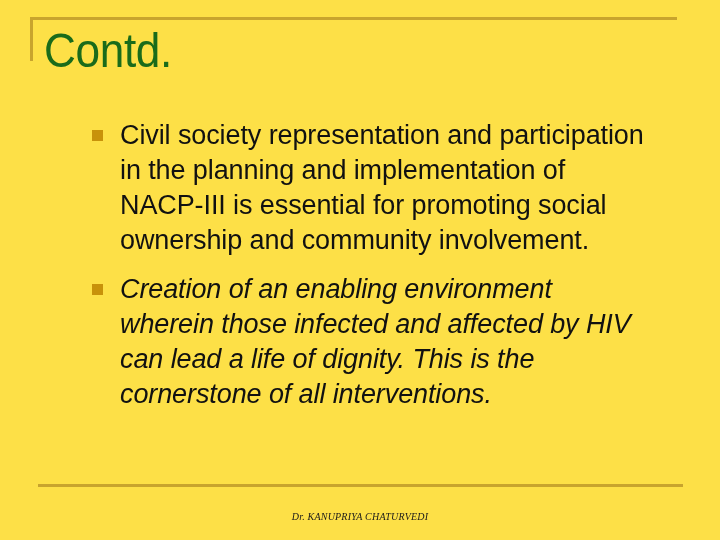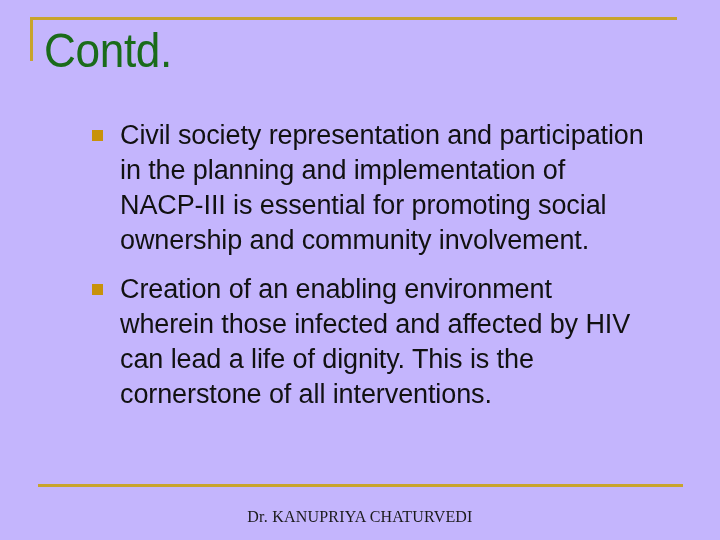--- a/index.html
+++ b/index.html
@@ -5,21 +5,21 @@
   html, body {
     margin: 0;
     padding: 0;
     background: #808080;
   }
 
   .slide {
     position: relative;
     width: 720px;
     height: 540px;
-    background: #c4b5fd;
+    background: #fde047;
     overflow: hidden;
     font-family: "Liberation Sans", sans-serif;
     -webkit-font-smoothing: antialiased;
   }
 
   
   .title-rule-top {
     position: absolute;
     left: 30px;
     top: 17px;
@@ -64,20 +64,21 @@
     padding-left: 34px;
     margin: 0 0 14px 0;
     font-size: 27px;
     line-height: 35px;
     color: #111111;
     letter-spacing: -0.1px;
   }
 
   .bullet-item:last-child {
     margin-bottom: 0;
+    font-style: italic;
   }
 
   .bullet-marker {
     position: absolute;
     left: 6px;
     top: 12px;
     width: 11px;
     height: 11px;
     background: #c8920a;
   }
@@ -96,24 +97,25 @@
     background: #c8a42d;
   }
 
   .footer-text {
     position: absolute;
     left: 0;
     top: 510px;
     width: 720px;
     text-align: center;
     font-family: "Liberation Serif", serif;
-    font-size: 16px;
+    font-size: 10px;
     line-height: 14px;
     color: #1a1a1a;
     letter-spacing: 0.2px;
+    font-style: italic;
   }
 </style>
 </head>
 <body>
 
 <div class="slide">
 
   <div class="title-rule-top"></div>
   <div class="title-rule-left"></div>
 

